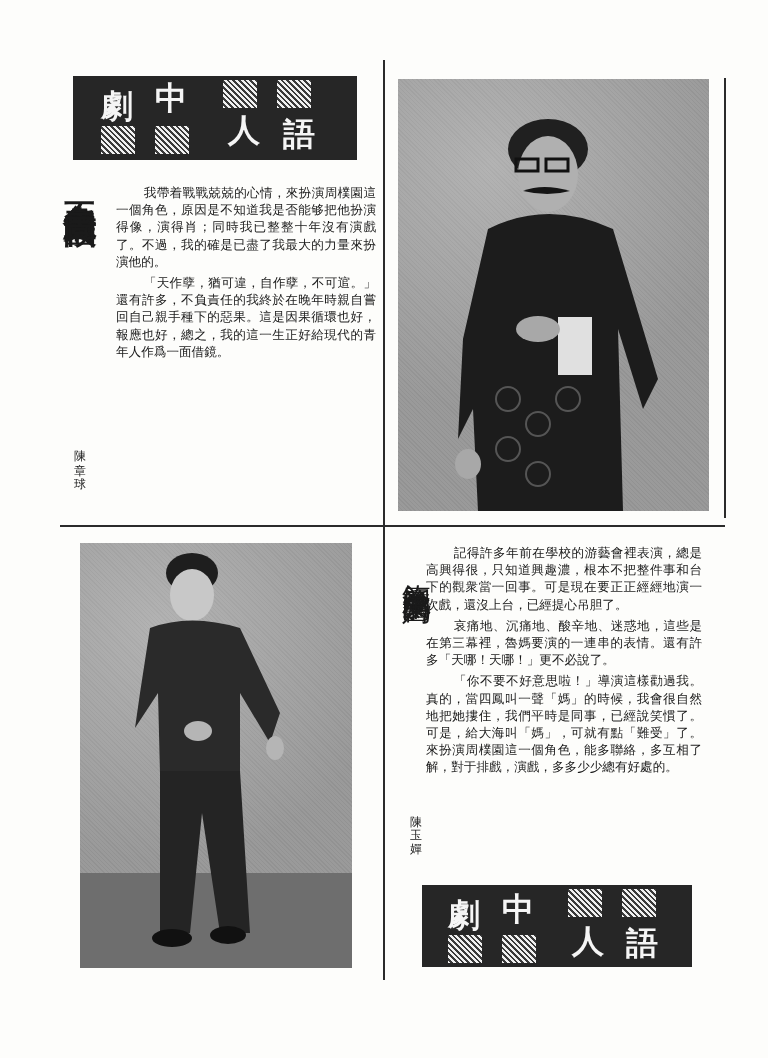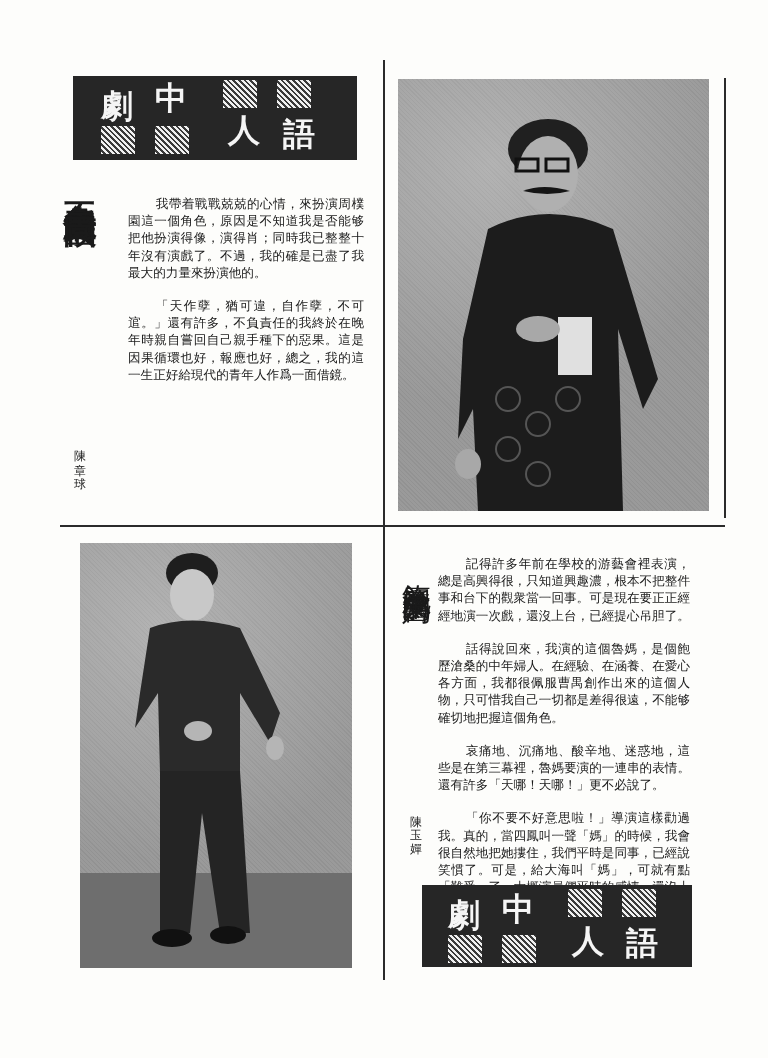--- a/index.html
+++ b/index.html
@@ -26,21 +26,21 @@
     position:absolute; writing-mode: vertical-rl; text-orientation: upright;
     font-weight:bold; letter-spacing:2px; line-height:1;
   }
   .vauthor {
     position:absolute; writing-mode: vertical-rl; text-orientation: upright;
     font-size:12px; letter-spacing:14px; line-height:1;
   }
   .body-text {
     position:absolute; font-size:12.6px; line-height:17.2px; text-align:justify;
   }
-  .body-text p { margin:16px; text-indent:2.2em;font-family:Liberation Serif, serif; }
+  .body-text p { margin:4px; text-indent:2.2em; }
 
   .photo {
     position:absolute; overflow:hidden;
     background:
       radial-gradient(circle at 30% 20%, rgba(255,255,255,0.25), transparent 60%),
       repeating-linear-gradient(45deg, rgba(0,0,0,0.05) 0 1px, transparent 1px 3px),
       #9a9a9a;
   }
 </style>
 </head>
@@ -113,23 +113,22 @@
 
     <ellipse cx="92" cy="395" rx="20" ry="9" fill="#111"></ellipse>
     <ellipse cx="148" cy="392" rx="18" ry="9" fill="#111"></ellipse>
   </svg>
 </div>
 
 <div class="vtitle" style="left:402px; top:562px; font-size:29px; height:240px; font-weight:normal;">飽歷滄桑的魯媽</div>
 <div class="vauthor" style="left:410px; top:806px; height:80px;">陳玉嬋</div>
 <div class="body-text" style="left:422px; top:540px; width:284px;">
   <p>記得許多年前在學校的游藝會裡表演，總是高興得很，只知道興趣濃，根本不把整件事和台下的觀衆當一回事。可是現在要正正經經地演一次戲，還沒上台，已經提心吊胆了。</p>
-  <p>話得說回來，我演的這個魯媽，是個飽歷滄桑的中年婦人。在經驗、在涵養、在愛心各方面，我都很佩服曹禺創作出來的這個人物，只可惜我自己一切都是差得很遠，不能够確切地把握這個角色。</p>
   <p>哀痛地、沉痛地、酸辛地、迷惑地，這些是在第三幕裡，魯媽要演的一連串的表情。還有許多「天哪！天哪！」更不必說了。</p>
-  <p>「你不要不好意思啦！」導演這樣勸過我。真的，當四鳳叫一聲「媽」的時候，我會很自然地把她摟住，我們平時是同事，已經說笑慣了。可是，給大海叫「媽」，可就有點「難受」了。大概演員們平時的感情，還沒上台，多互相了解，對于排戲，演戲，多多少少總有好處的。</p>
+  <p>「你不要不好意思啦！」導演這樣勸過我。真的，當四鳳叫一聲「媽」的時候，我會很自然地把她摟住，我們平時是同事，已經說笑慣了。可是，給大海叫「媽」，可就有點「難受」了。來扮演周樸園這一個角色，能多聯絡，多互相了解，對于排戲，演戲，多多少少總有好處的。</p>
 </div>
 
 <div class="banner" style="left:422px; top:885px; width:270px; height:82px;">
   <span class="ch" style="left:26px; top:14px;">劇</span>
   <span class="ch" style="left:80px; top:8px;">中</span>
   <span class="ch" style="left:150px; top:40px;">人</span>
   <span class="ch" style="left:204px; top:42px;">語</span>
   <span class="hatch" style="left:146px; top:4px;"></span>
   <span class="hatch" style="left:200px; top:4px;"></span>
   <span class="hatch" style="left:26px; top:50px;"></span>

